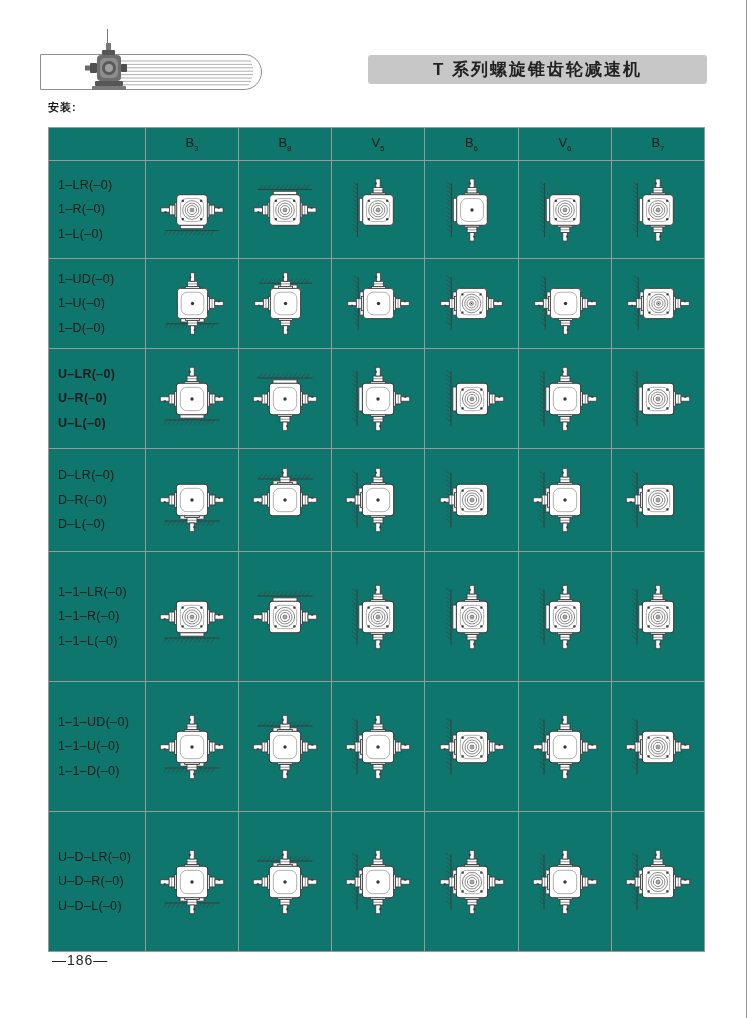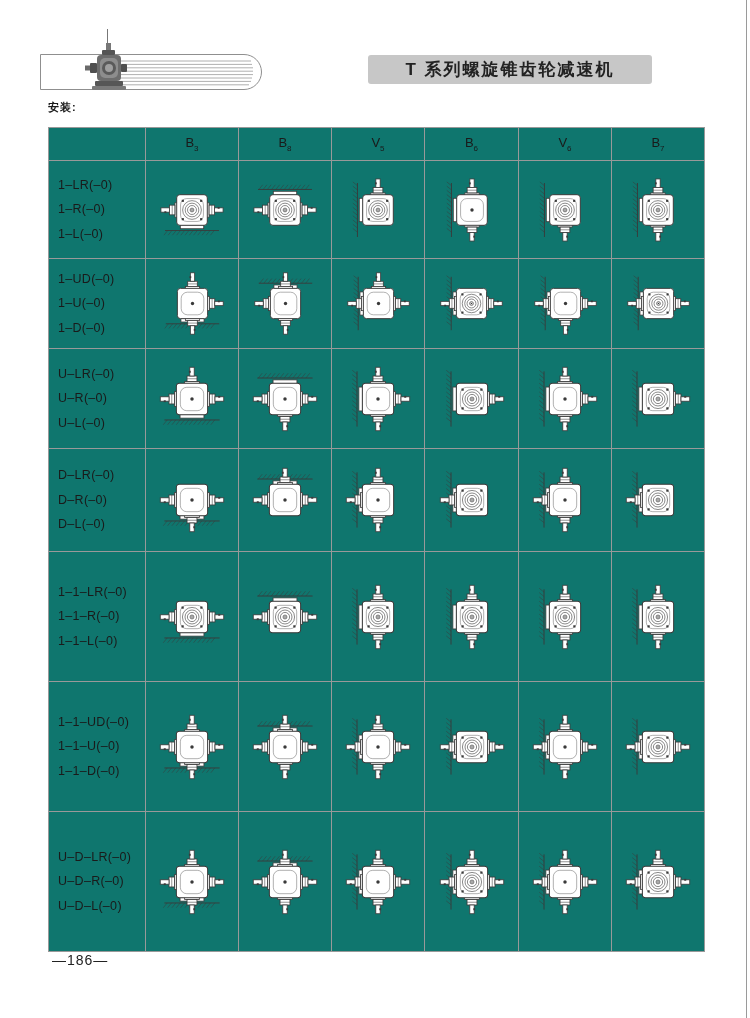--- a/index.html
+++ b/index.html
@@ -13,21 +13,21 @@
   .page-edge { position:absolute; left:746px; top:0; width:1px; height:1018px; background:#9a9a9a; }
   .logo-box {
     position:absolute; left:40px; top:54px; width:222px; height:36px;
     border:1px solid #8f8f8f; border-radius:0 20px 20px 0;
     background:#fff; overflow:visible;
   }
   .speed-lines { position:absolute; left:60px; top:3px; width:152px; height:30px; }
   .logo-art { position:absolute; left:42px; top:-14px; width:52px; height:56px; }
   .logo-antenna { position:absolute; left:66px; top:-26px; width:1px; height:14px; background:#777; }
   .title-bar {
-    position:absolute; left:368px; top:55px; width:284px; height:29px;
+    position:absolute; left:368px; top:55px; width:339px; height:29px;
     background:#c7c7c7; border-radius:3px;
     display:flex; align-items:center; justify-content:center;
     font-size:17px; font-weight:bold; letter-spacing:2px; color:#222;
   }
   .section-label {
     position:absolute; left:48px; top:100px;
     font-size:11px; font-weight:bold; letter-spacing:1px;
   }
   
   table.mount-table {
@@ -605,21 +605,21 @@
             <circle cx="50" cy="50" r="5" fill="none" stroke="#3a3a3a" stroke-width="0.65"></circle>
             <circle cx="50" cy="50" r="2.1" fill="none" stroke="#3a3a3a" stroke-width="0.8"></circle>
             <circle cx="50" cy="50" r="0.9" fill="#3a3a3a"></circle>
             <rect x="38.6" y="38.6" width="2.4" height="2.4" fill="#3a3a3a"></rect>
             <rect x="59" y="38.6" width="2.4" height="2.4" fill="#3a3a3a"></rect>
             <rect x="38.6" y="59" width="2.4" height="2.4" fill="#3a3a3a"></rect>
             <rect x="59" y="59" width="2.4" height="2.4" fill="#3a3a3a"></rect>
   </svg>
         </td>
       </tr>
-      <tr style="height: 100px;">
+      <tr style="height: 100px; font-weight: bold;">
         <td class="label-cell">
           <div>U–LR(–0)</div>
           <div>U–R(–0)</div>
           <div>U–L(–0)</div>
         </td>
         <td class="draw-cell">
           <svg width="92" height="92" viewBox="0 0 100 100">
     <rect x="37" y="66.5" width="26" height="4.3" fill="#fff" stroke="#3a3a3a" stroke-width="0.9"></rect>
     <line x1="20" y1="72.8" x2="80" y2="72.8" stroke="#3a3a3a" stroke-width="1"></line>
             <line x1="23" y1="72.8" x2="18.8" y2="78" stroke="#3a3a3a" stroke-width="0.55"></line>

